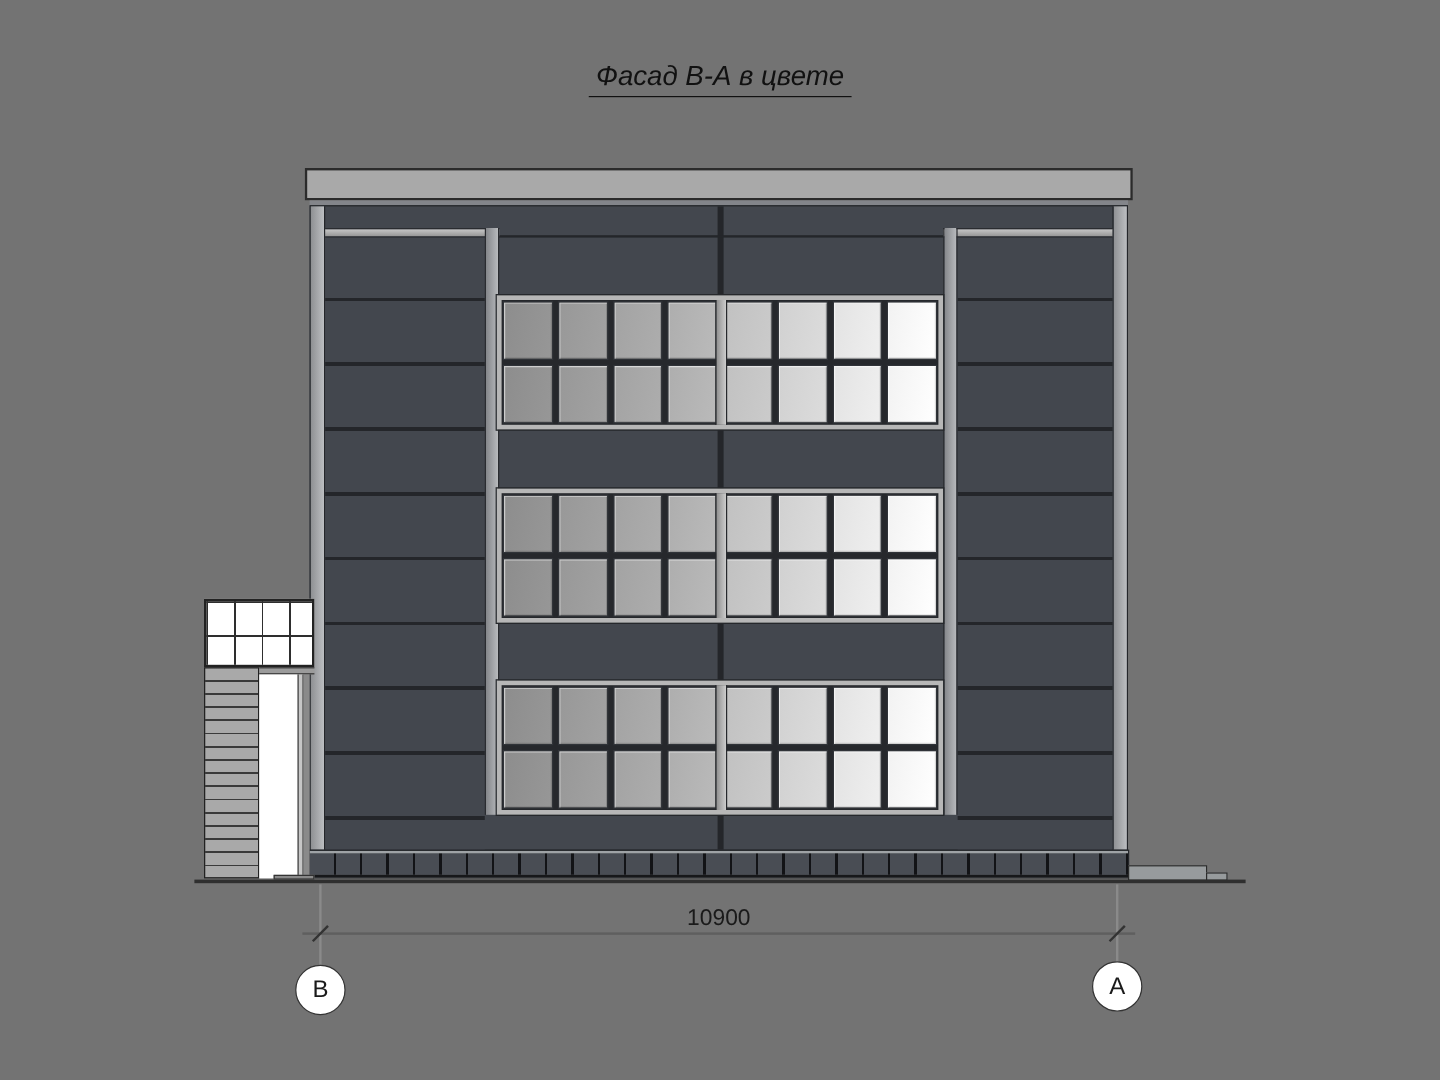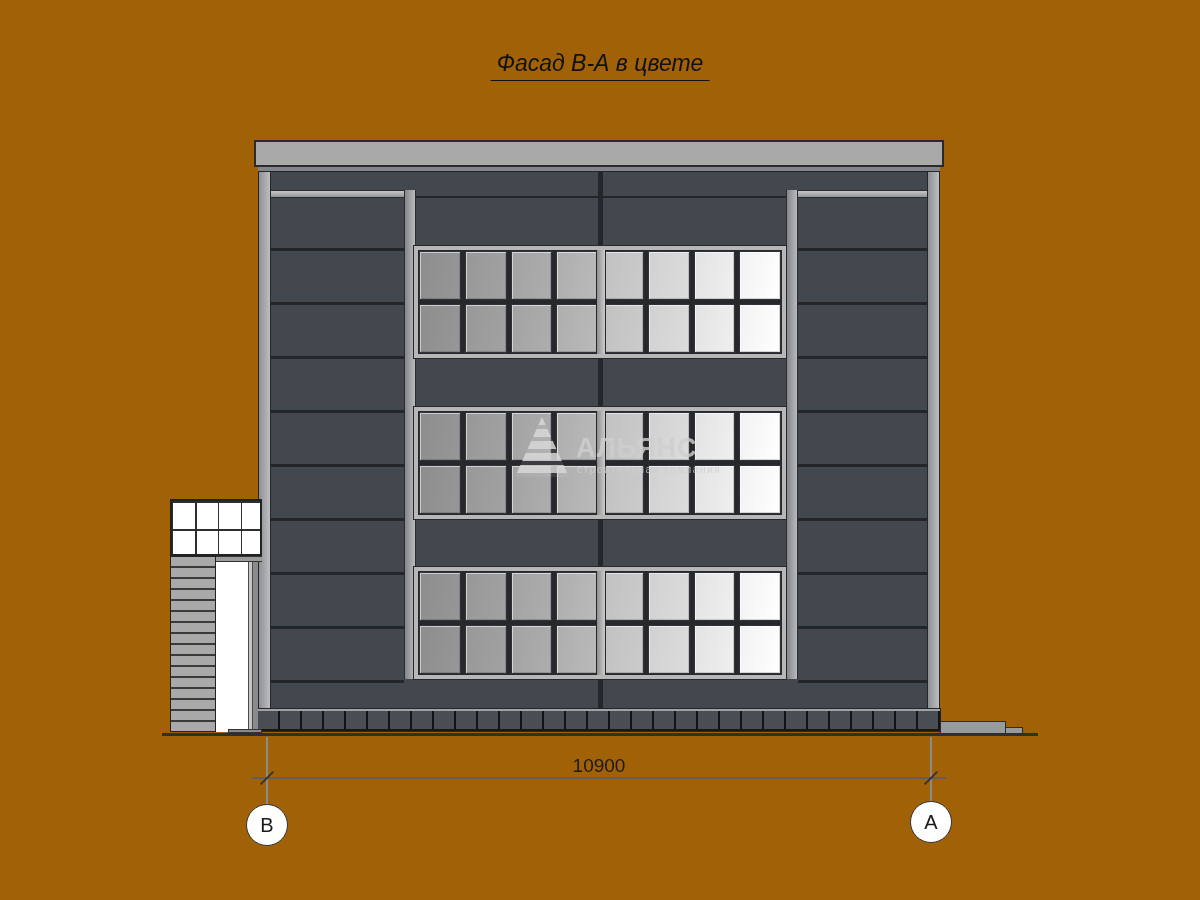--- a/index.html
+++ b/index.html
@@ -1,16 +1,16 @@
 <!DOCTYPE html>
 <html><head>
 <meta charset="utf-8">
 <style>
   html,body{margin:0;padding:0;background:#ffffff;}
-  #canvas{position:relative;width:1200px;height:900px;background:#a16207;overflow:hidden;
+  #canvas{position:relative;width:1200px;height:900px;background:#737373;overflow:hidden;
           font-family:"Liberation Sans",sans-serif;}
   .abs{position:absolute;box-sizing:border-box;}
 
   
   #title{top:50px;left:50%;transform:translateX(-50%);
          font-size:23px;font-style:italic;color:#111;
          border-bottom:1.5px solid #111;padding:0 6px 3px 6px;white-space:nowrap;}
 
   
   #parapet{left:254px;top:140px;width:690px;height:27px;background:#a9a9a9;
@@ -233,19 +233,14 @@
   <div id="tick-right" class="abs tick"></div>
   <div id="dim-text" class="abs">10900</div>
 
   <div id="axis-b" class="abs axis-circle">
     <span>В</span>
   </div>
   <div id="axis-a" class="abs axis-circle">
     <span>А</span>
   </div>
 
-  <div id="watermark" class="abs">
-    <div id="wm-tri"></div>
-    <div id="wm-name">АЛЬЯНС</div>
-    <div id="wm-sub">строительная компания</div>
-  </div>
 
 </div>
 
 </body></html>

